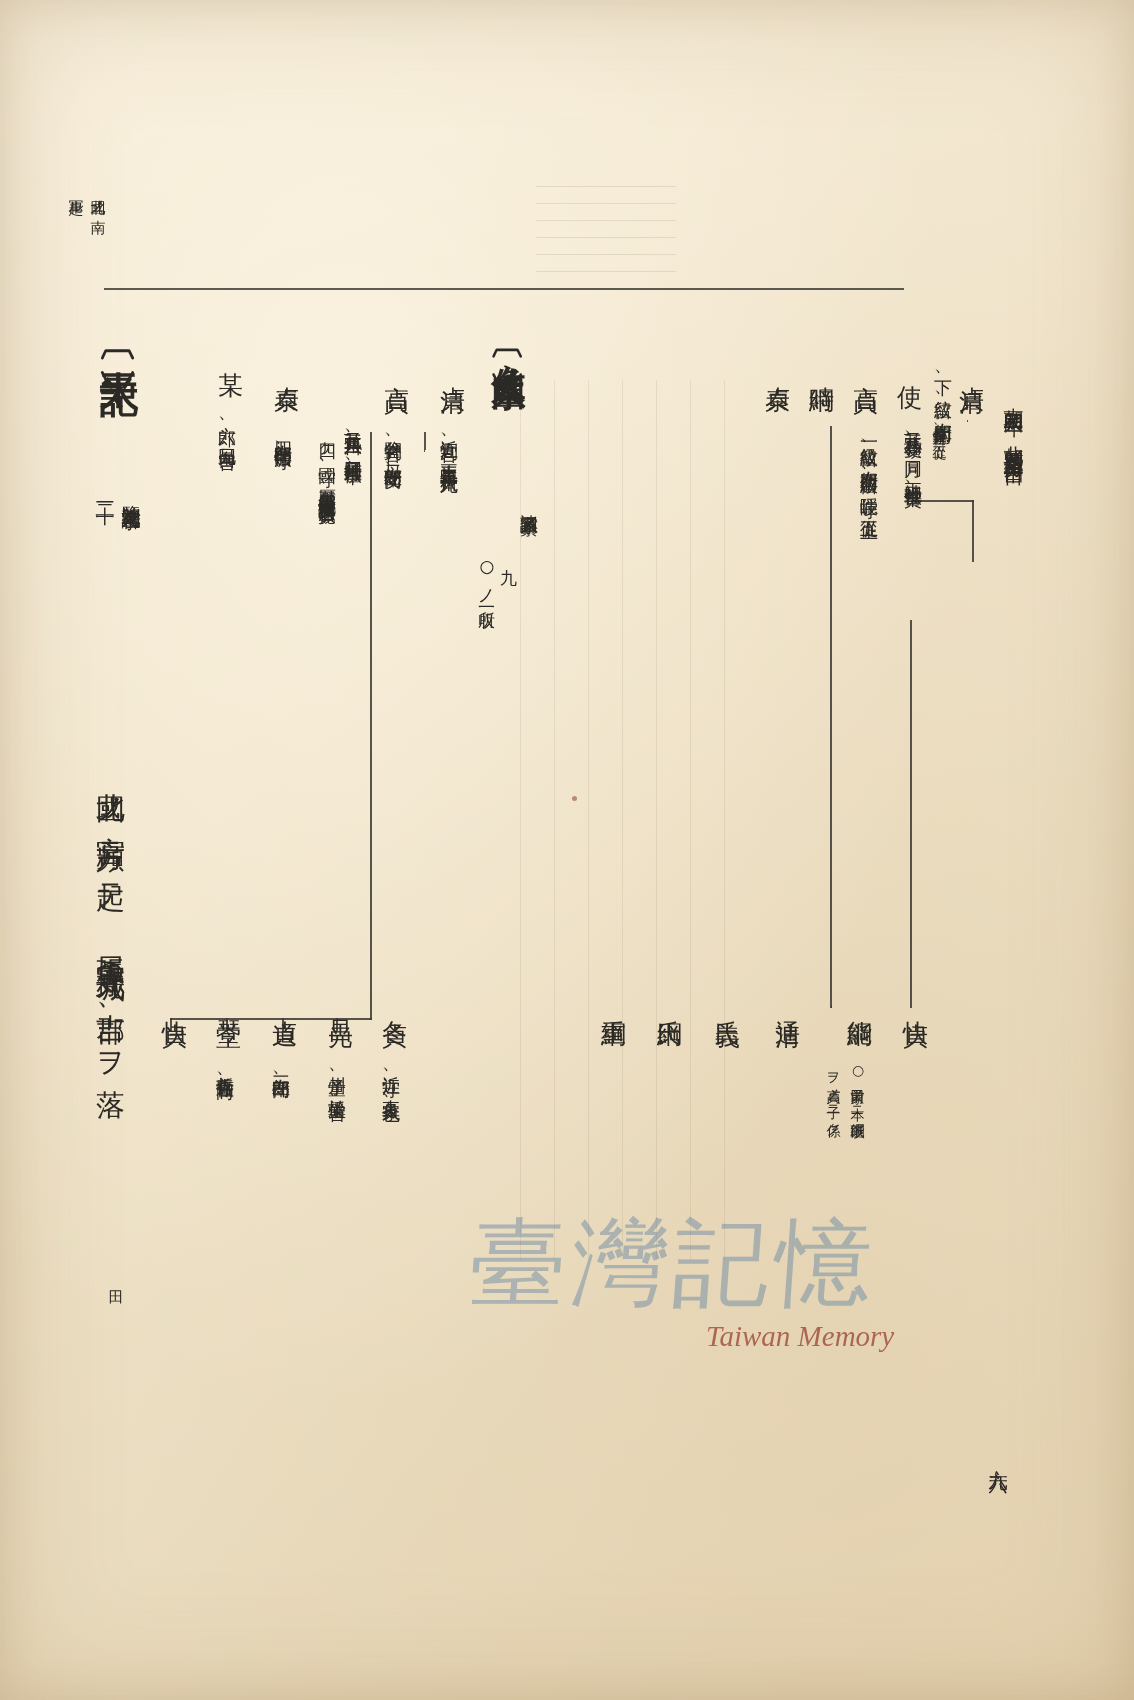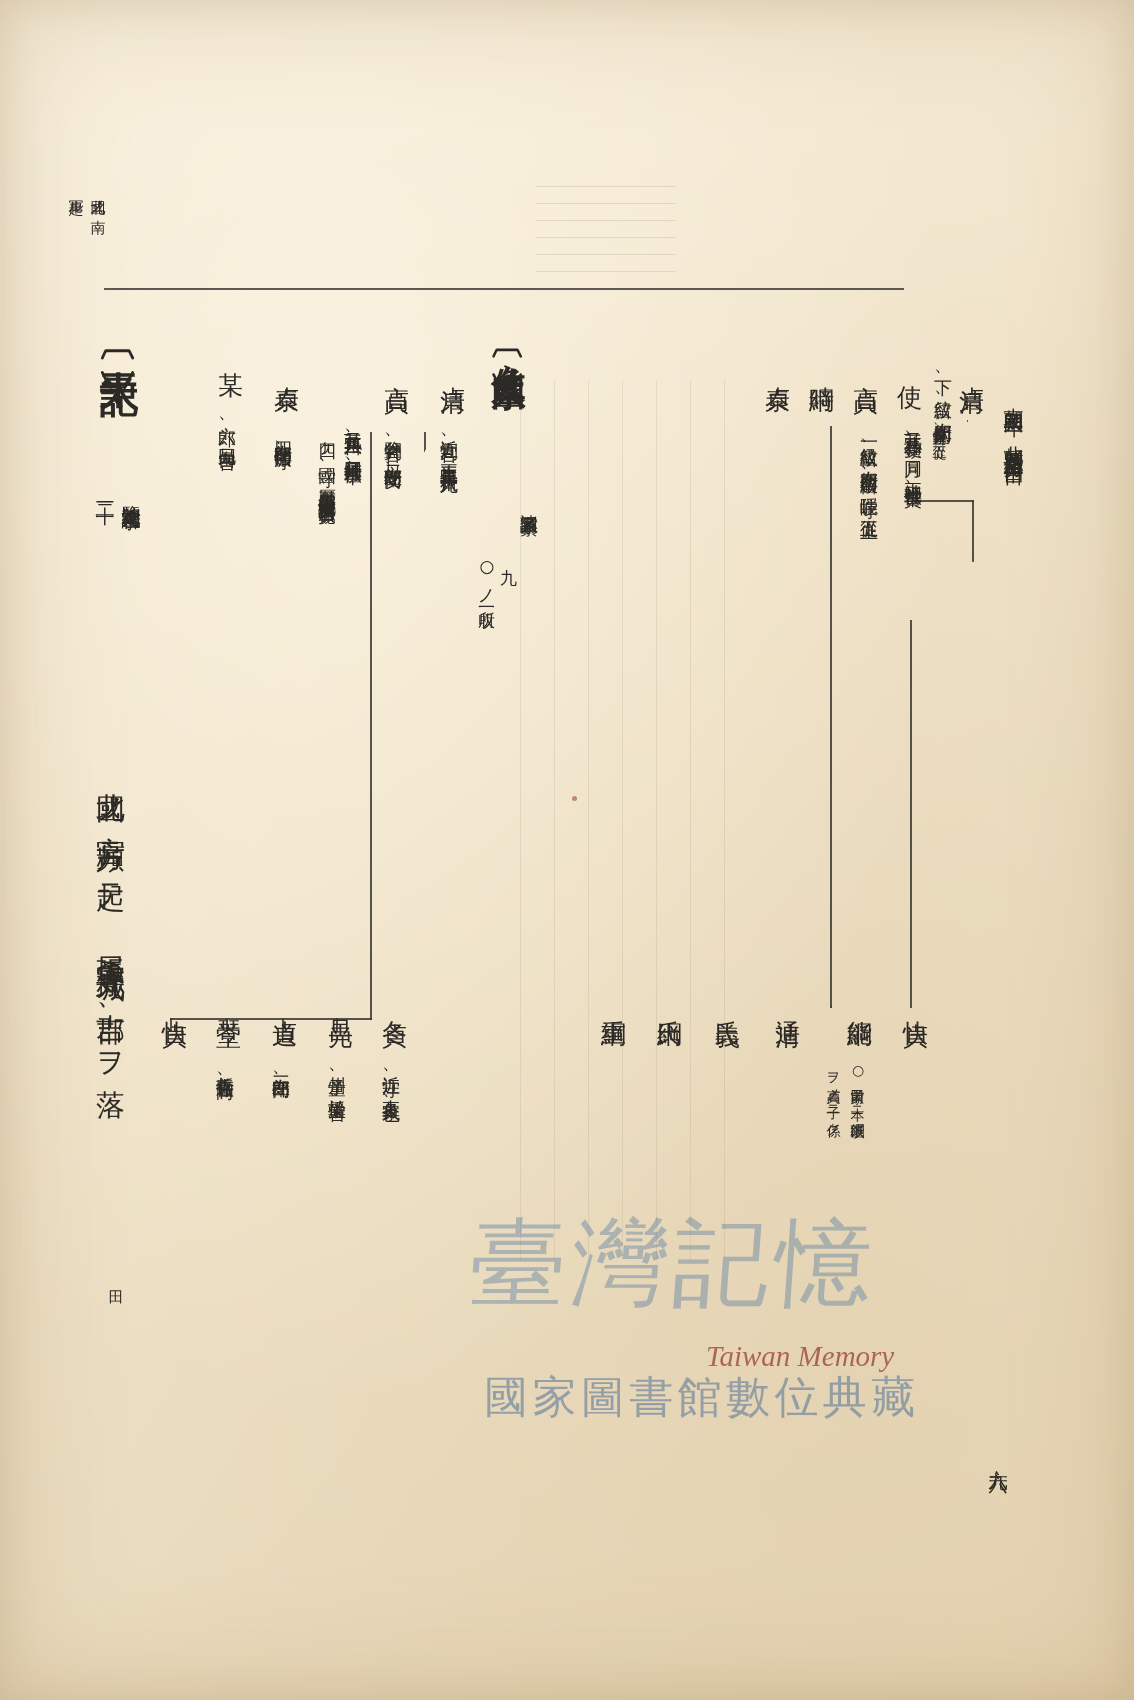--- a/index.html
+++ b/index.html
@@ -162,21 +162,20 @@
     transform: skewX(-4deg);
   }
   #wm-latin {
     position: absolute;
     left: 236px;
     top: 120px;
     font-size: 29px;
     color: rgba(150,60,40,0.72);
     font-family: "Liberation Serif", serif;
     font-style: italic;
-    margin-top: 20px;
   }
   #wm-line2 {
     position: absolute;
     left: 14px;
     top: 168px;
     font-size: 44px;
     color: rgba(70,110,150,0.52);
     letter-spacing: 0.1em;
     font-family: "DejaVu Serif", serif;
   }
@@ -335,19 +334,18 @@
     <div class="v" style="position:absolute; left:26px; top:20px; font-size:19px;">鹽冶判官讒死事</div>
   </div>
   <div class="v" style="position:absolute; top:770px; left:96px; font-size:29px; letter-spacing:0.12em;">北國ノ宮方頻ニ起テ、尾張守黒丸城○吉郡、ヲ落</div>
   <div class="v" style="position:absolute; top:1278px; left:108px; font-size:15px;">田</div>
 
   <div class="speck" style="top:796px; left:572px; width:5px; height:5px;"></div>
 
   <div id="watermark">
     <div id="wm-cjk">臺灣記憶</div>
     <div id="wm-latin">Taiwan Memory</div>
-    <div id="wm-line2">國家圖書館數位典藏</div>
   </div>
 
   <div id="page-number" class="v">六九六</div>
 
 </div>
 <div class="edge-shadow"></div>
 
 </body></html>

